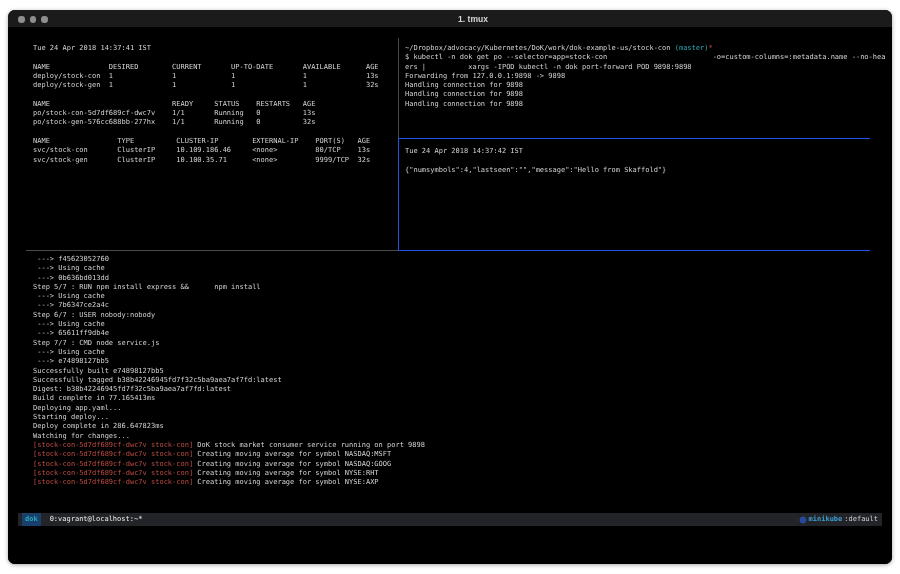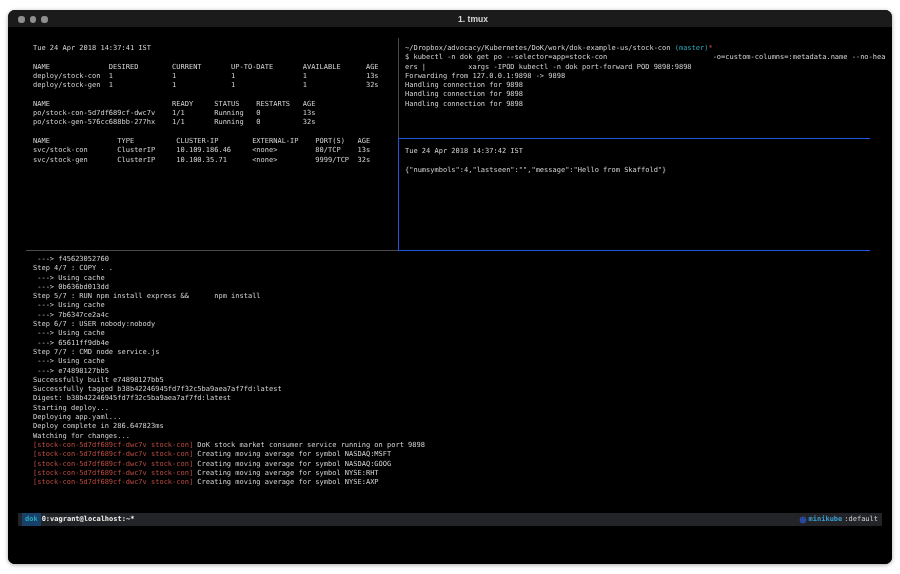--- a/index.html
+++ b/index.html
@@ -40,21 +40,21 @@
   #v-divider-gray{left:390px;top:10px;width:1px;height:100px;}
   #v-divider-blue{left:390px;top:110px;width:1px;height:113px;}
   #h-divider-blue-top{left:390px;top:110px;width:472px;height:1px;}
   #h-divider-gray-bottom{left:18px;top:222px;width:372px;height:1px;}
   #h-divider-blue-bottom{left:390px;top:222px;width:472px;height:1px;}
   .statusbar{position:absolute;left:10px;right:10px;top:485px;height:13px;
     background:var(--status-bg);display:flex;align-items:center;
     font-size:7px;line-height:13px;padding:4px 4px;color:#e8e8e8;}
   .session-chip{background:#17406b;color:var(--cyan);padding:0 3px;
     font-weight:bold;}
-  .window-item{margin-left:1px;font-weight:bold;color:#f0f0f0;}
+  .window-item{margin-left:9px;font-weight:normal;color:#f0f0f0;}
   .status-right{margin-left:auto;display:flex;align-items:center;gap:2px;justify-content:flex-end;}
   .kube-icon{display:inline-block;width:8px;height:8px;}
   .kube-context{color:#3b9dd2;font-weight:bold;}
   .kube-namespace{color:#cfd3d7;}
 </style>
 </head>
 <body>
 
 <div class="window">
   <div class="titlebar">
@@ -95,37 +95,37 @@
       </div>
 
     <div class="pane" id="pane-mid-right">
         <div class="tline">Tue 24 Apr 2018 14:37:42 IST</div>
         <div class="tline"></div>
         <div class="tline">{"numsymbols":4,"lastseen":"","message":"Hello from Skaffold"}</div>
       </div>
 
     <div class="pane" id="pane-bottom">
         <div class="tline"> ---&gt; f45623052760</div>
-        <div class="tline">Step 4/7 : COPY . .</div>
         <div class="tline"> ---&gt; Using cache</div>
         <div class="tline"> ---&gt; 0b636bd013dd</div>
         <div class="tline">Step 5/7 : RUN npm install express &amp;&amp;      npm install</div>
         <div class="tline"> ---&gt; Using cache</div>
         <div class="tline"> ---&gt; 7b6347ce2a4c</div>
         <div class="tline">Step 6/7 : USER nobody:nobody</div>
         <div class="tline"> ---&gt; Using cache</div>
         <div class="tline"> ---&gt; 65611ff9db4e</div>
         <div class="tline">Step 7/7 : CMD node service.js</div>
         <div class="tline"> ---&gt; Using cache</div>
         <div class="tline"> ---&gt; e74898127bb5</div>
         <div class="tline">Successfully built e74898127bb5</div>
         <div class="tline">Successfully tagged b38b42246945fd7f32c5ba9aea7af7fd:latest</div>
         <div class="tline">Digest: b38b42246945fd7f32c5ba9aea7af7fd:latest</div>
+        <div class="tline">Build complete in 77.165413ms</div>
+        <div class="tline">Deploying app.yaml...</div>
         <div class="tline">Starting deploy...</div>
-        <div class="tline">Deploying app.yaml...</div>
         <div class="tline">Deploy complete in 286.647823ms</div>
         <div class="tline">Watching for changes...</div>
         <div class="tline"><span class="red">[stock-con-5d7df689cf-dwc7v stock-con]</span><span class="fg"> DoK stock market consumer service running on port 9898</span></div>
         <div class="tline"><span class="red">[stock-con-5d7df689cf-dwc7v stock-con]</span><span class="fg"> Creating moving average for symbol NASDAQ:MSFT</span></div>
         <div class="tline"><span class="red">[stock-con-5d7df689cf-dwc7v stock-con]</span><span class="fg"> Creating moving average for symbol NASDAQ:GOOG</span></div>
         <div class="tline"><span class="red">[stock-con-5d7df689cf-dwc7v stock-con]</span><span class="fg"> Creating moving average for symbol NYSE:RHT</span></div>
         <div class="tline"><span class="red">[stock-con-5d7df689cf-dwc7v stock-con]</span><span class="fg"> Creating moving average for symbol NYSE:AXP</span></div>
       </div>
 
     <div class="border" id="v-divider-gray"></div>

